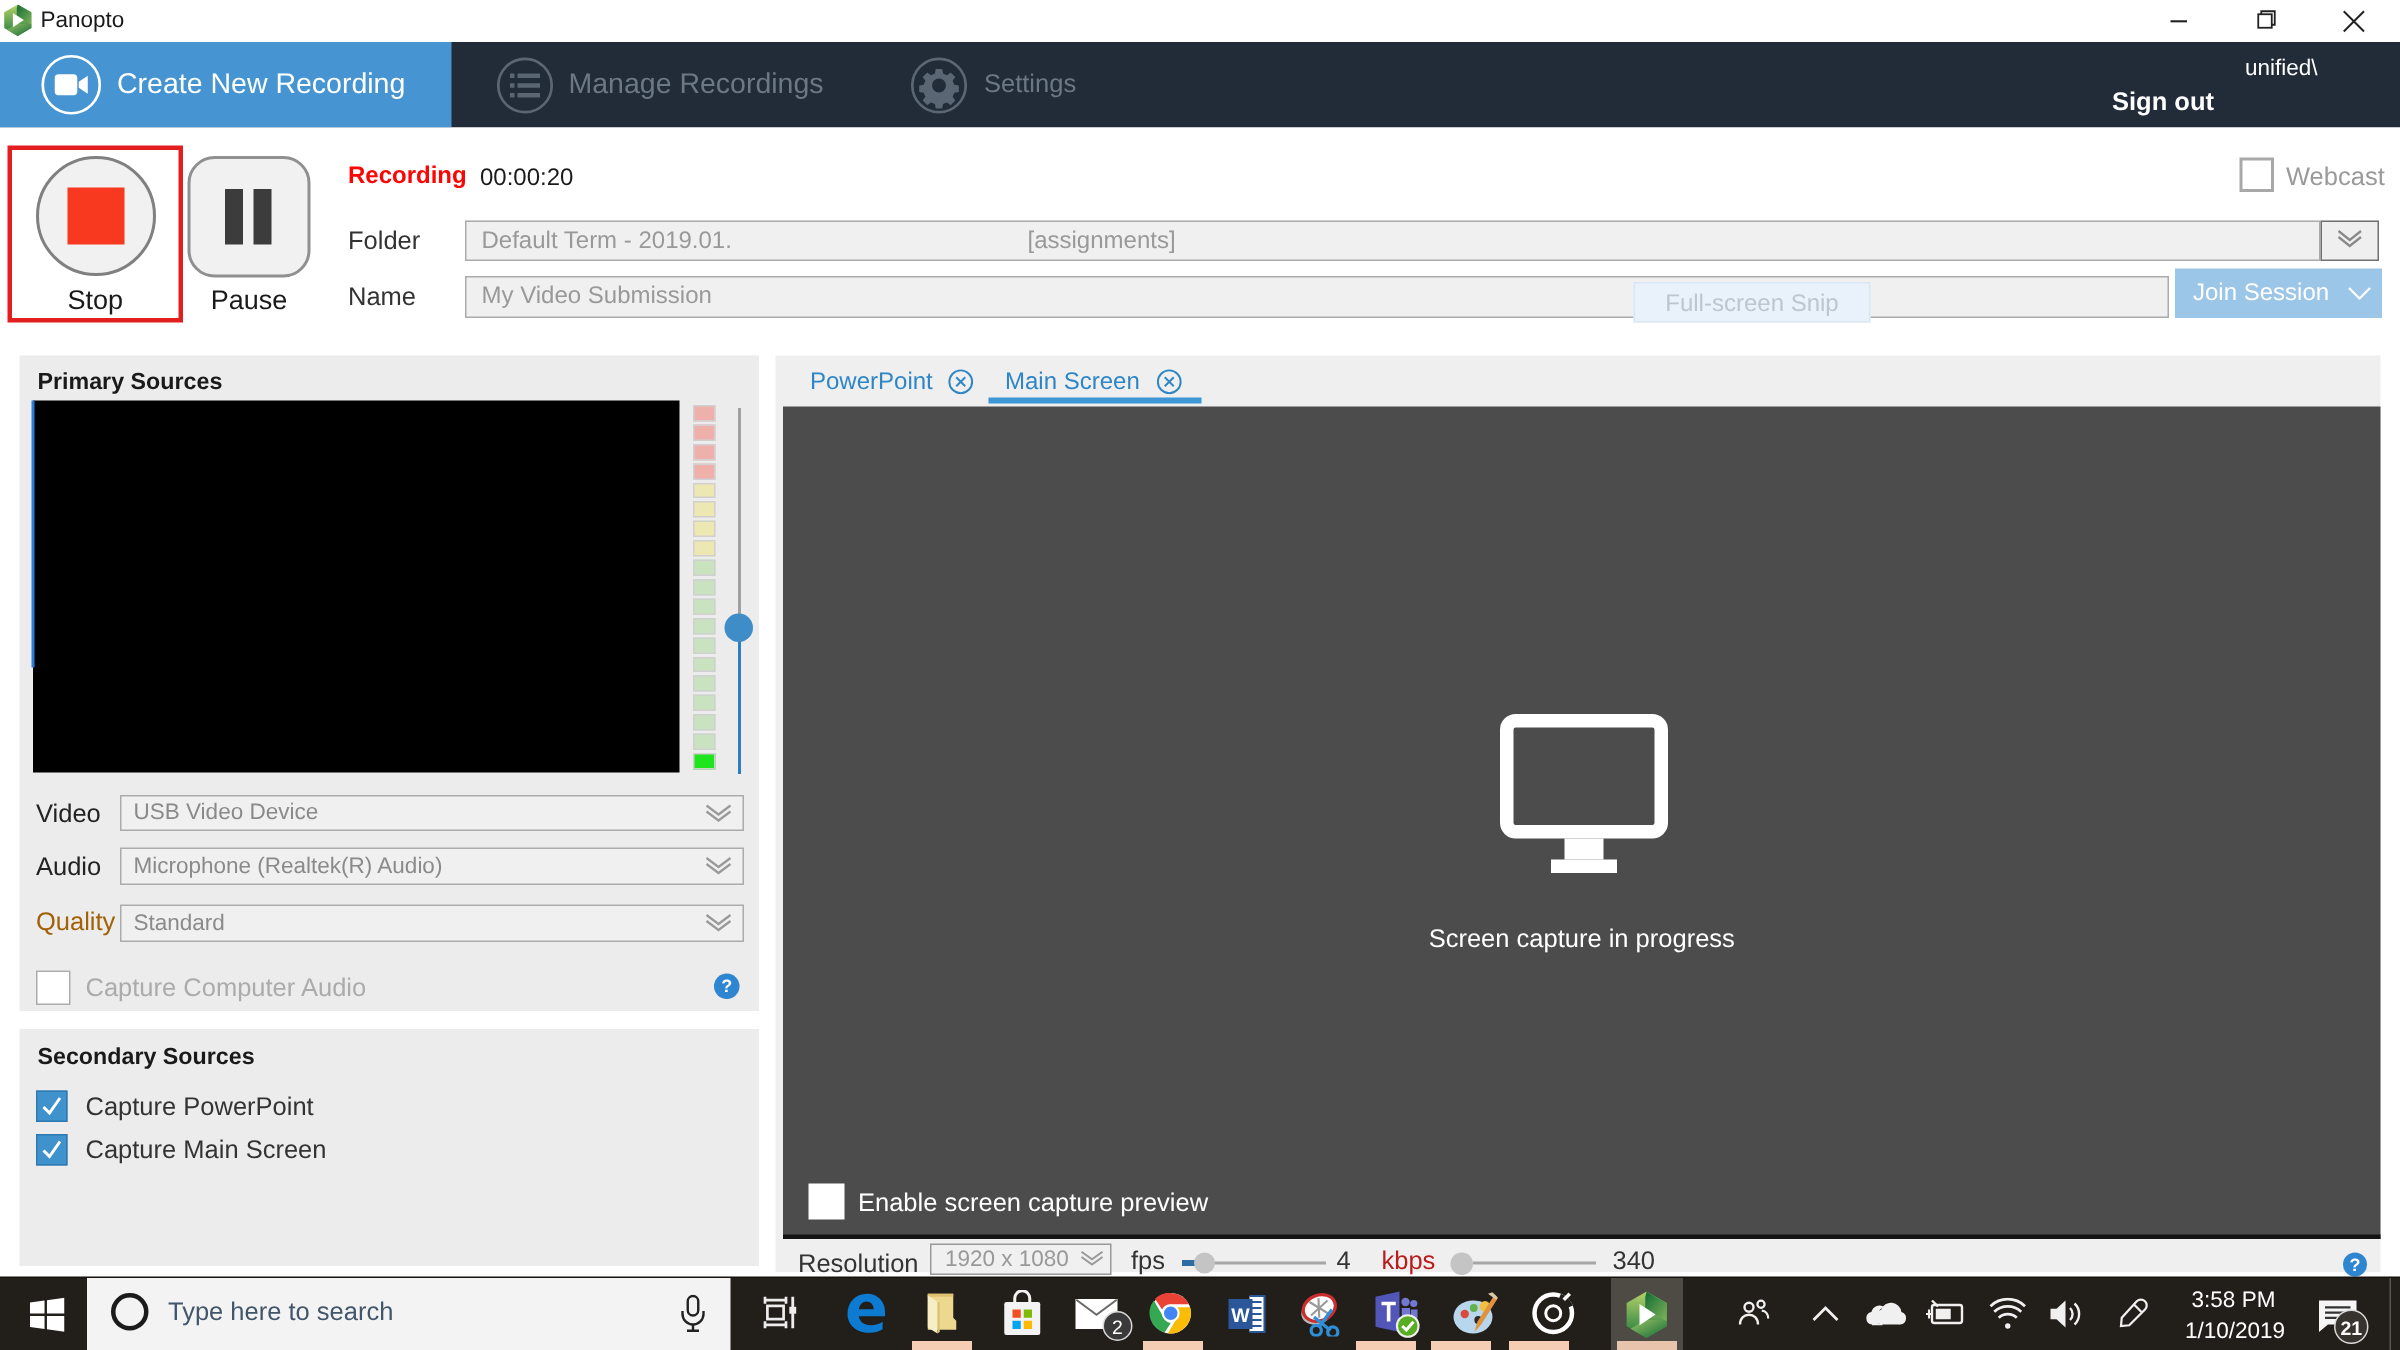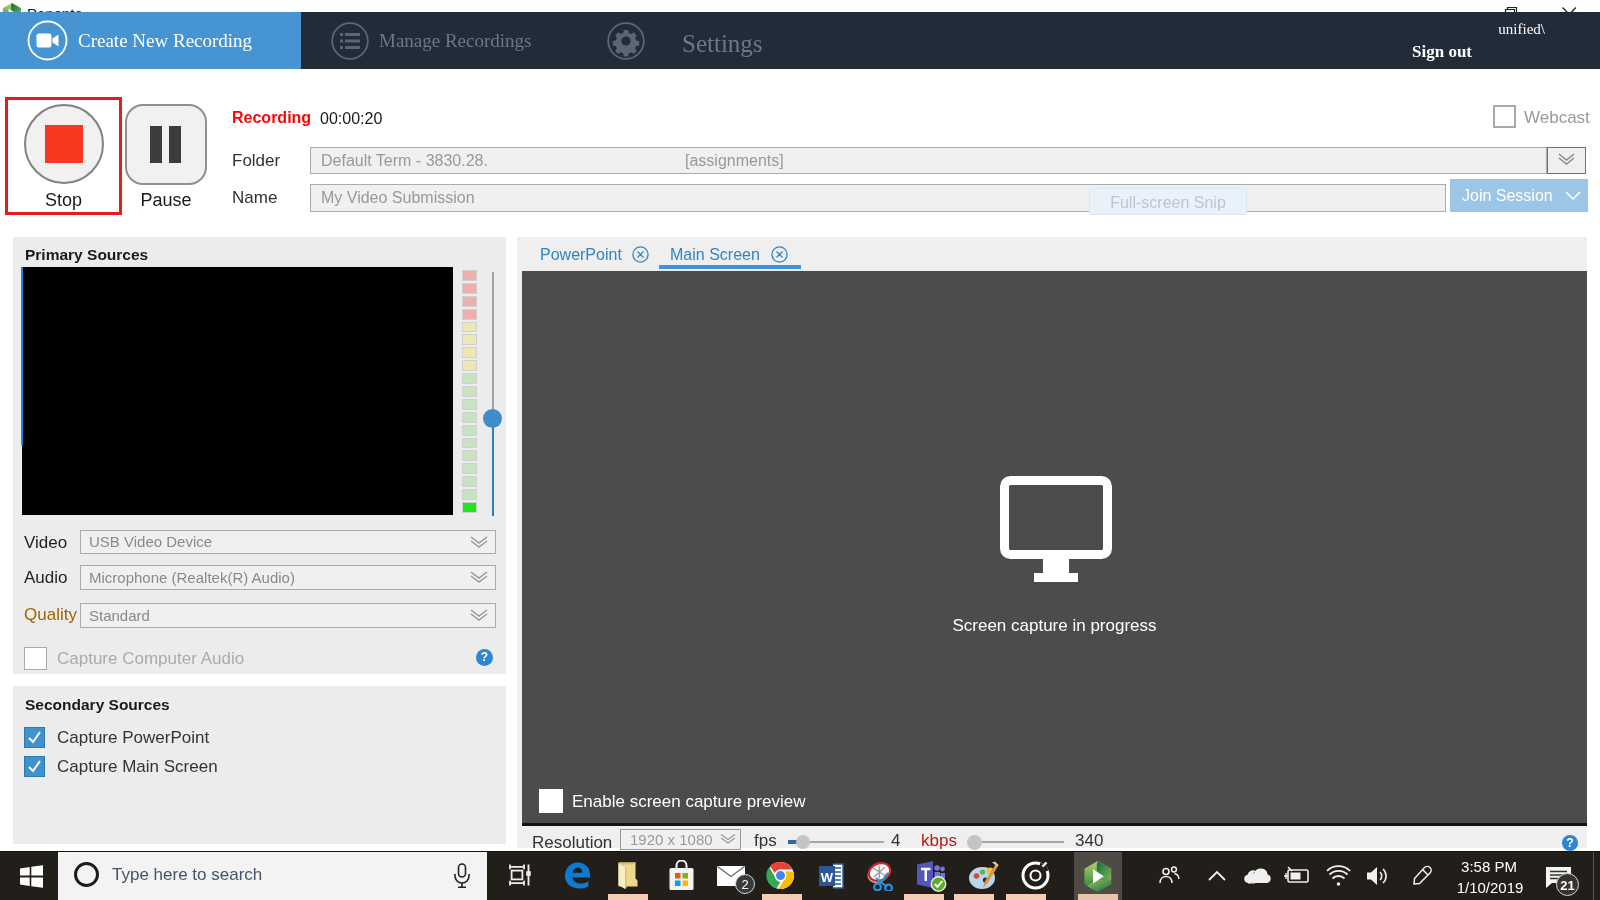--- a/index.html
+++ b/index.html
@@ -32,21 +32,21 @@
   </svg>
   <div class="abs" style="left:27px;top:5px;font-size:15px;color:#1a1a1a;">Panopto</div>
   <svg class="abs" style="left:1440px;top:0" width="160" height="28" viewBox="0 0 160 28">
     <rect x="7" y="13.5" width="11" height="1.4" fill="#222"></rect>
     <rect x="65.5" y="9.5" width="9" height="9" fill="none" stroke="#222" stroke-width="1.2"></rect>
     <path d="M67.5 9.5 L67.5 7.5 L76.5 7.5 L76.5 16.5 L74.5 16.5" fill="none" stroke="#222" stroke-width="1.2"></path>
     <path d="M122.5 7.5 L136 21 M136 7.5 L122.5 21" stroke="#222" stroke-width="1.3" fill="none"></path>
   </svg>
 </div>
 
-<div class="abs" style="left:0;top:12px;width:1600px;height:57px;background:#222b38;font-family:Liberation Serif, serif;">
+<div class="abs" style="left:0;top:28px;width:1600px;height:57px;background:#222b38;">
   <div class="abs" style="left:0;top:0;width:301px;height:57px;background:#4695d2;"></div>
   <svg class="abs" style="left:27px;top:8px" width="41" height="41" viewBox="0 0 41 41">
     <circle cx="20.5" cy="20.5" r="19" fill="none" stroke="#fff" stroke-width="1.8"></circle>
     <rect x="9.5" y="13.5" width="15" height="14" rx="2.5" fill="#fff"></rect>
     <path d="M25.5 18.5 L31.5 14.5 L31.5 26.5 L25.5 22.5 Z" fill="#fff"></path>
   </svg>
   <div class="abs" style="left:78px;top:18px;font-size:19px;color:#fff;">Create New Recording</div>
   <svg class="abs" style="left:331px;top:10px" width="38" height="38" viewBox="0 0 38 38">
     <circle cx="19" cy="19" r="17.8" fill="none" stroke="#5a6673" stroke-width="1.8"></circle>
     <g fill="#5a6673">
@@ -59,42 +59,42 @@
     </g>
   </svg>
   <div class="abs" style="left:379px;top:18px;font-size:19px;color:#6c7885;">Manage Recordings</div>
   <svg class="abs" style="left:607px;top:10px" width="38" height="38" viewBox="0 0 38 38">
     <circle cx="19" cy="19" r="17.8" fill="none" stroke="#5a6673" stroke-width="1.8"></circle>
     <g fill="#5a6673">
       <path d="M19 8 l2.2 0 .5 3 2.6 1.1 2.5-1.8 3.1 3.1-1.8 2.5 1.1 2.6 3 .5 0 4.4-3 .5-1.1 2.6 1.8 2.5-3.1 3.1-2.5-1.8-2.6 1.1-.5 3-4.4 0-.5-3-2.6-1.1-2.5 1.8-3.1-3.1 1.8-2.5-1.1-2.6-3-.5 0-4.4 3-.5 1.1-2.6-1.8-2.5 3.1-3.1 2.5 1.8 2.6-1.1 .5-3 Z"></path>
       <circle cx="19" cy="19" r="4.6" fill="#222b38"></circle>
     </g>
   </svg>
-  <div class="abs" style="left:656px;top:18px;font-size:25px;color:#6c7885;margin-left:26px;">Settings</div>
+  <div class="abs" style="left:656px;top:18px;font-size:17px;color:#6c7885;">Settings</div>
   <div class="abs" style="left:1300px;top:9px;width:245px;text-align:right;font-size:15px;color:#fff;">unified\</div>
   <div class="abs" style="left:1300px;top:30px;width:284px;text-align:center;font-size:17px;font-weight:bold;color:#fff;">Sign out</div>
 </div>
 
 <div class="abs" style="left:0;top:85px;width:1600px;height:152px;background:#fff;">
 
   <div class="abs" style="left:5px;top:12px;width:117px;height:118px;border:3px solid #e31e1e;background:#fff;"></div>
   <div class="abs" style="left:24px;top:19px;width:80px;height:80px;border-radius:50%;border:2px solid #808080;background:#f1f1f1;"></div>
   <div class="abs" style="left:45px;top:40px;width:38px;height:38px;background:#f8391f;"></div>
   <div class="abs" style="left:5px;top:105px;width:117px;text-align:center;font-size:18px;color:#1a1a1a;">Stop</div>
 
   <div class="abs" style="left:125px;top:19px;width:82px;height:81px;border-radius:18px;border:2px solid #909090;background:#f1f1f1;"></div>
   <div class="abs" style="left:150px;top:41px;width:12px;height:37px;background:#3c3c3c;"></div>
   <div class="abs" style="left:169px;top:41px;width:12px;height:37px;background:#3c3c3c;"></div>
   <div class="abs" style="left:125px;top:105px;width:82px;text-align:center;font-size:18px;color:#1a1a1a;">Pause</div>
 
   <div class="abs" style="left:232px;top:24px;font-size:16px;font-weight:bold;color:#fb0505;">Recording</div>
   <div class="abs" style="left:320px;top:25px;font-size:16px;color:#1a1a1a;">00:00:20</div>
   <div class="abs" style="left:232px;top:66px;font-size:17px;color:#333;">Folder</div>
   <div class="abs" style="left:232px;top:103px;font-size:17px;color:#333;">Name</div>
-  <div class="abs" style="left:310px;top:62px;width:1237px;height:27px;border:1px solid #ababab;background:#f0f0f0;font-size:16px;color:#999;line-height:25px;padding-left:10px;">Default Term - 3830.28.</div>
+  <div class="abs" style="left:310px;top:62px;width:1237px;height:27px;border:1px solid #ababab;background:#f0f0f0;font-size:16px;color:#999;line-height:25px;padding-left:10px;">Default Term - 2019.01.</div>
   <div class="abs" style="left:685px;top:67px;font-size:16px;color:#999;">[assignments]</div>
   <div class="abs" style="left:1547px;top:62px;width:39px;height:27px;border:1px solid #707070;background:#efefef;">
     <svg width="37" height="25" viewBox="0 0 37 25">
         <path d="M11 10 L18.5 16 L26 10" fill="none" stroke="#8a8a8a" stroke-width="1.5"></path>
         <path d="M11 6 L18.5 12 L26 6" fill="none" stroke="#8a8a8a" stroke-width="1.5"></path>
       </svg>
   </div>
   <div class="abs" style="left:310px;top:99px;width:1136px;height:28px;border:1px solid #ababab;background:#f0f0f0;font-size:16px;color:#999;line-height:26px;padding-left:10px;">My Video Submission</div>
   <div class="abs" style="left:1089px;top:103px;width:158px;height:27px;background:#e9f1fa;border:1px solid #d9e7f5;text-align:center;font-size:16px;color:#bcc6cf;line-height:27px;">Full-screen Snip</div>
   <div class="abs" style="left:1450px;top:94px;width:138px;height:33px;background:#9cc6e8;color:#fff;font-size:16px;line-height:33px;padding-left:12px;">Join Session

